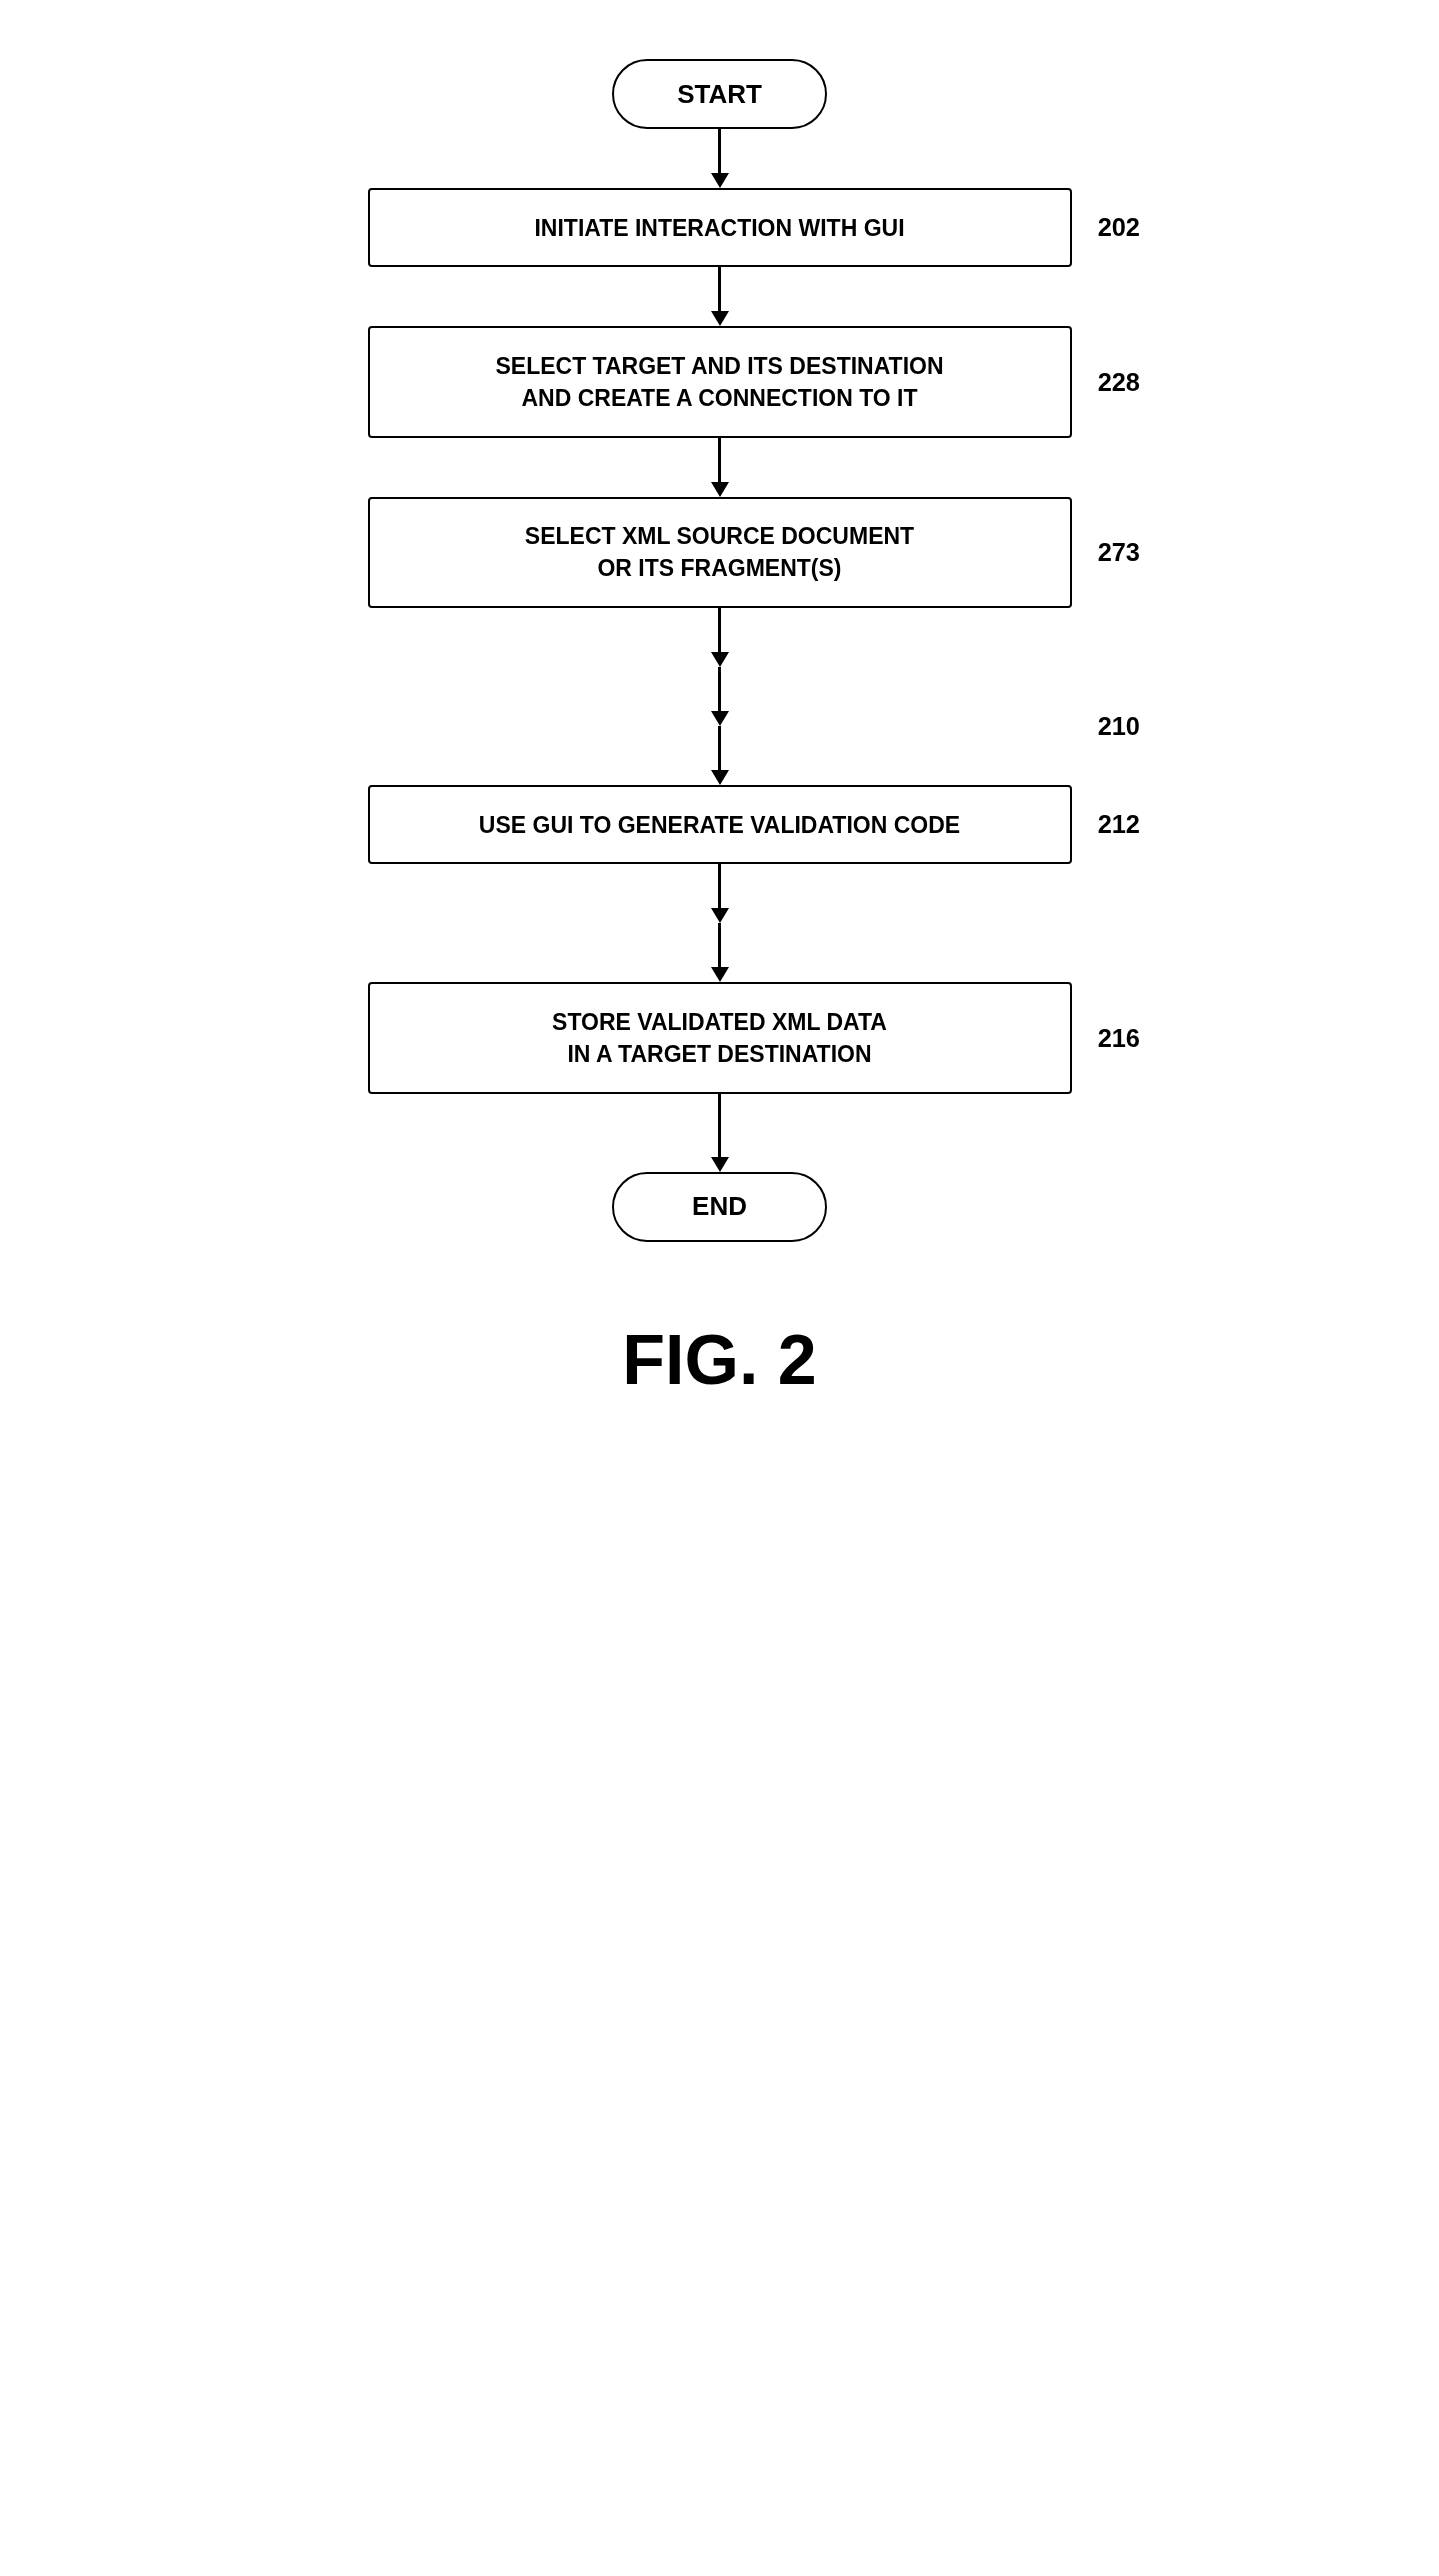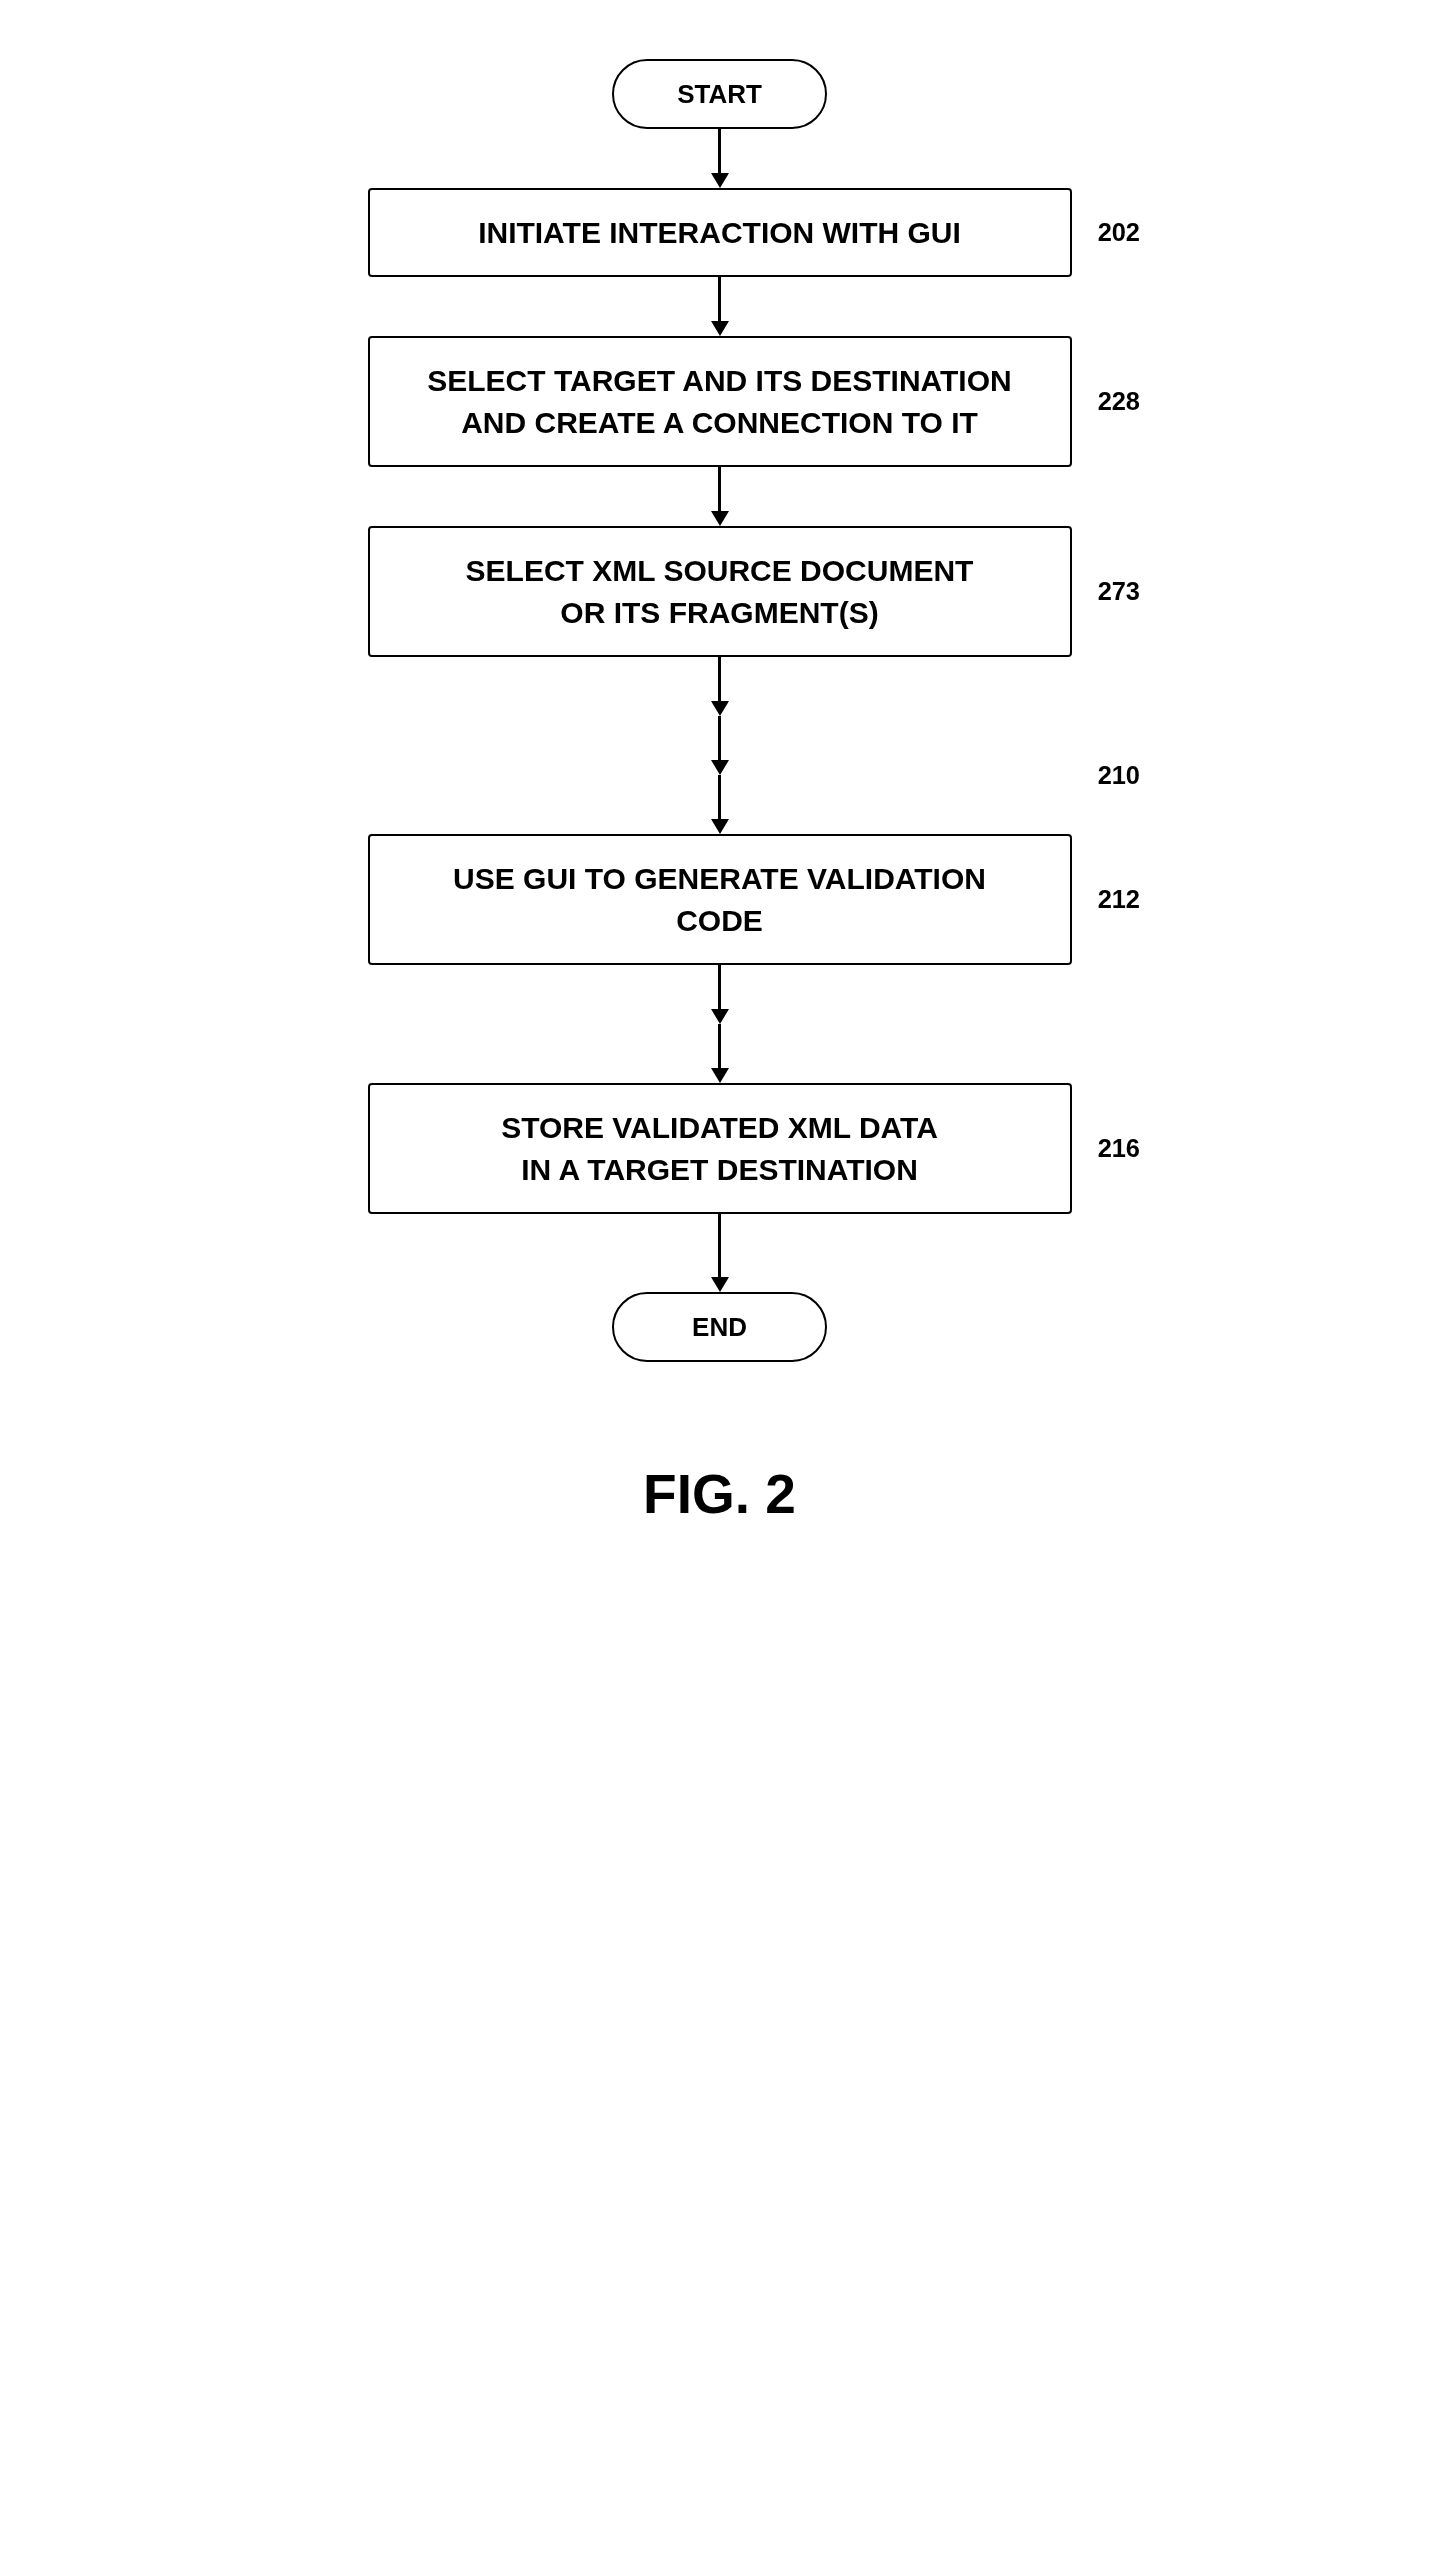--- a/index.html
+++ b/index.html
@@ -32,21 +32,21 @@
       text-align: center;
       background: #fff;
       min-width: 215px;
     }
 
     
     .node-rect {
       border: 2.9px solid #000;
       border-radius: 3.9px;
       padding: 21.5px 39px;
-      font-size: 30px;
+      font-size: 23px;
       font-weight: bold;
       text-align: center;
       background: #fff;
       width: 704px;
       line-height: 1.4;
       position: relative;
     }
 
     
     .arrow {
@@ -82,23 +82,23 @@
     .node-label {
       position: absolute;
       right: 0;
       font-size: 25.4px;
       font-weight: bold;
       color: #000;
       white-space: nowrap;
     }
 
     .fig-caption {
-      font-size: 55px;
-      font-weight: bold;
-      margin-top: 100px;
+      font-size: 70px;
+      font-weight: bold;
+      margin-top: 78px;
       color: #000;
       text-align: center;
     }
   </style>
 </head>
 <body>
 
 <div class="flowchart">
 
   <div class="node-wrapper">

